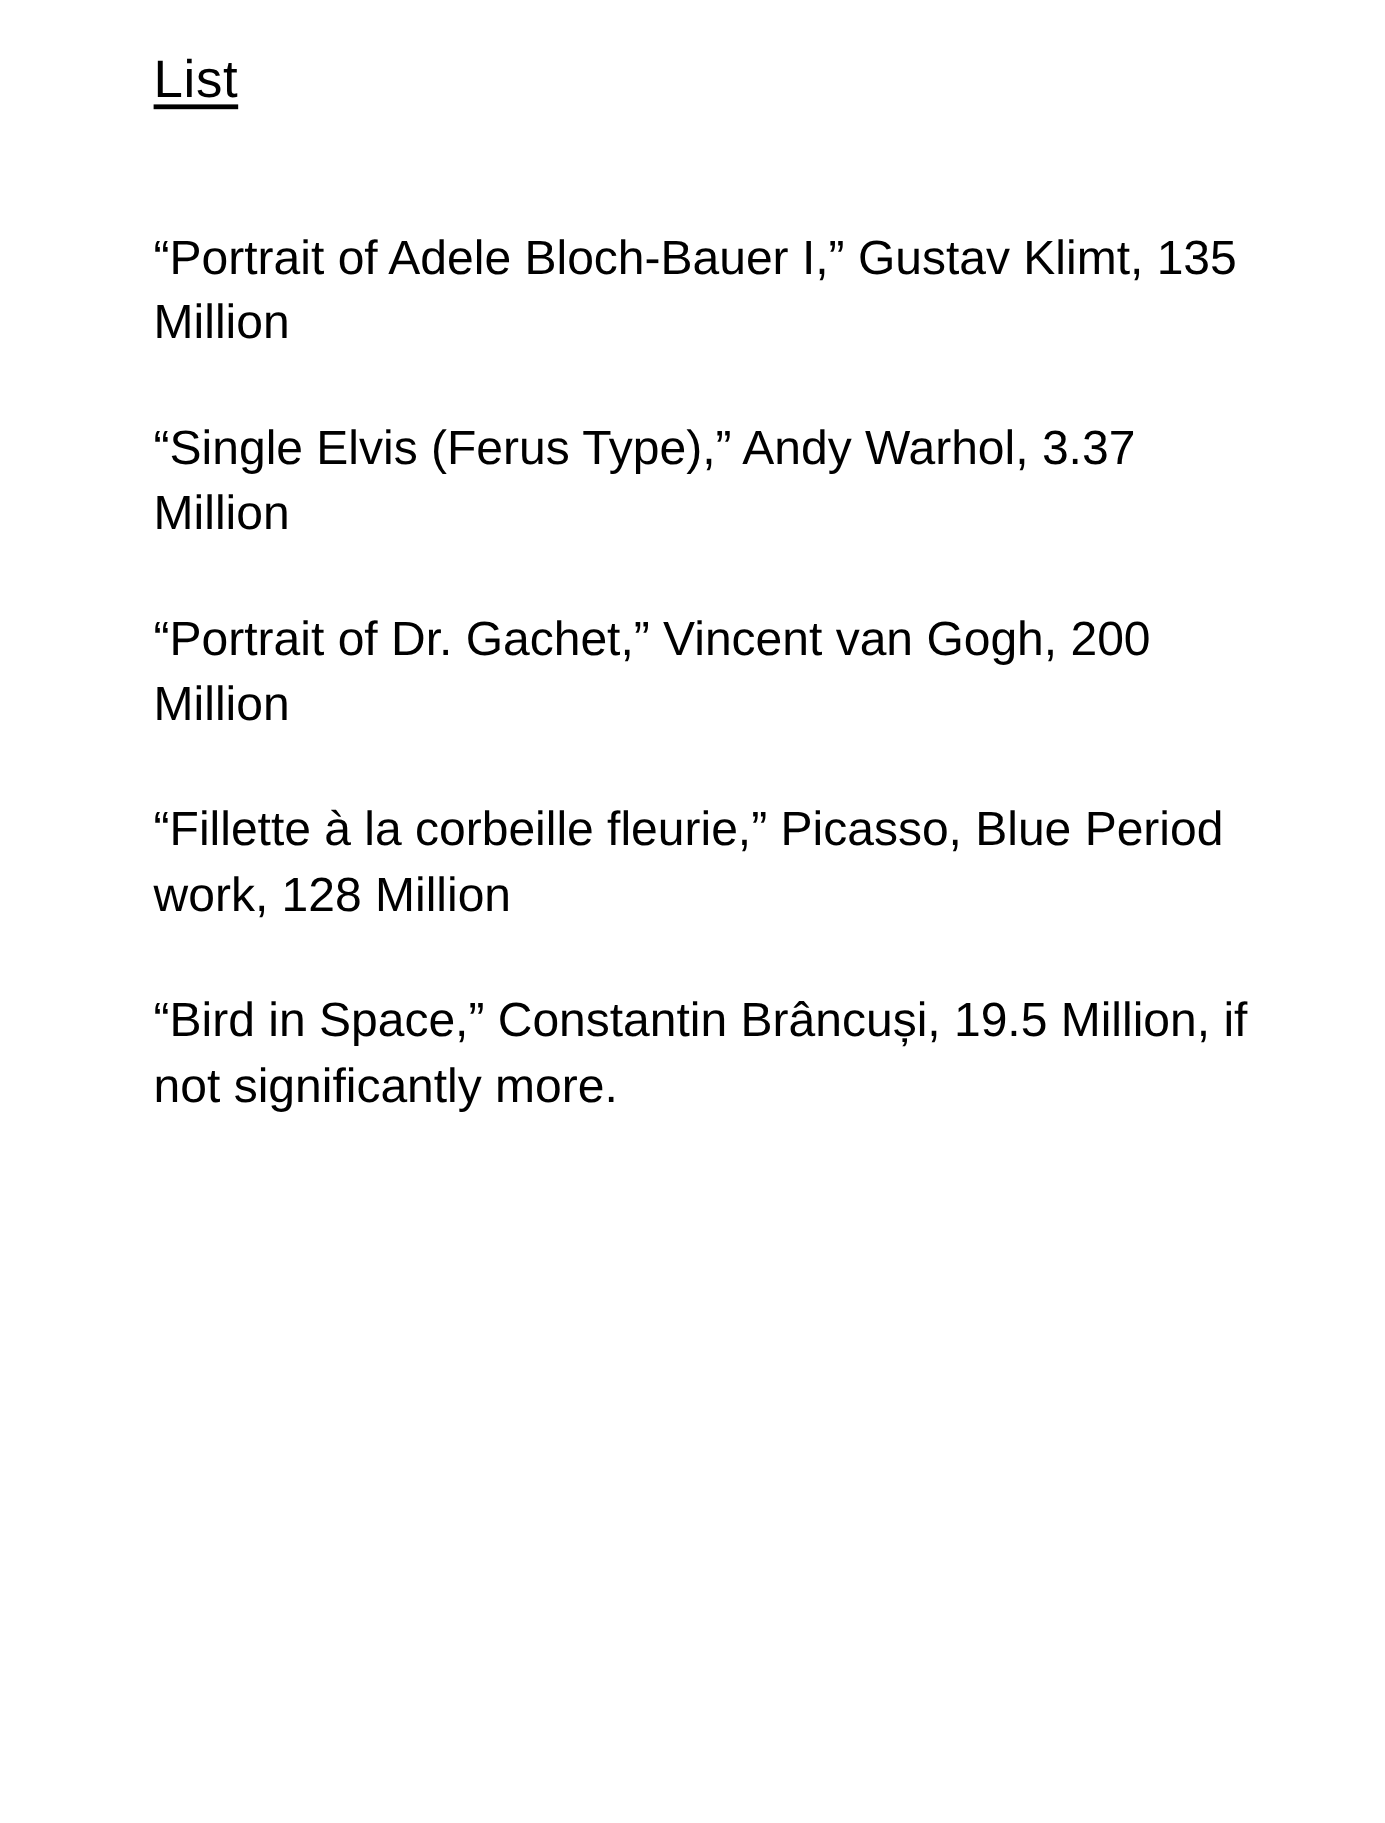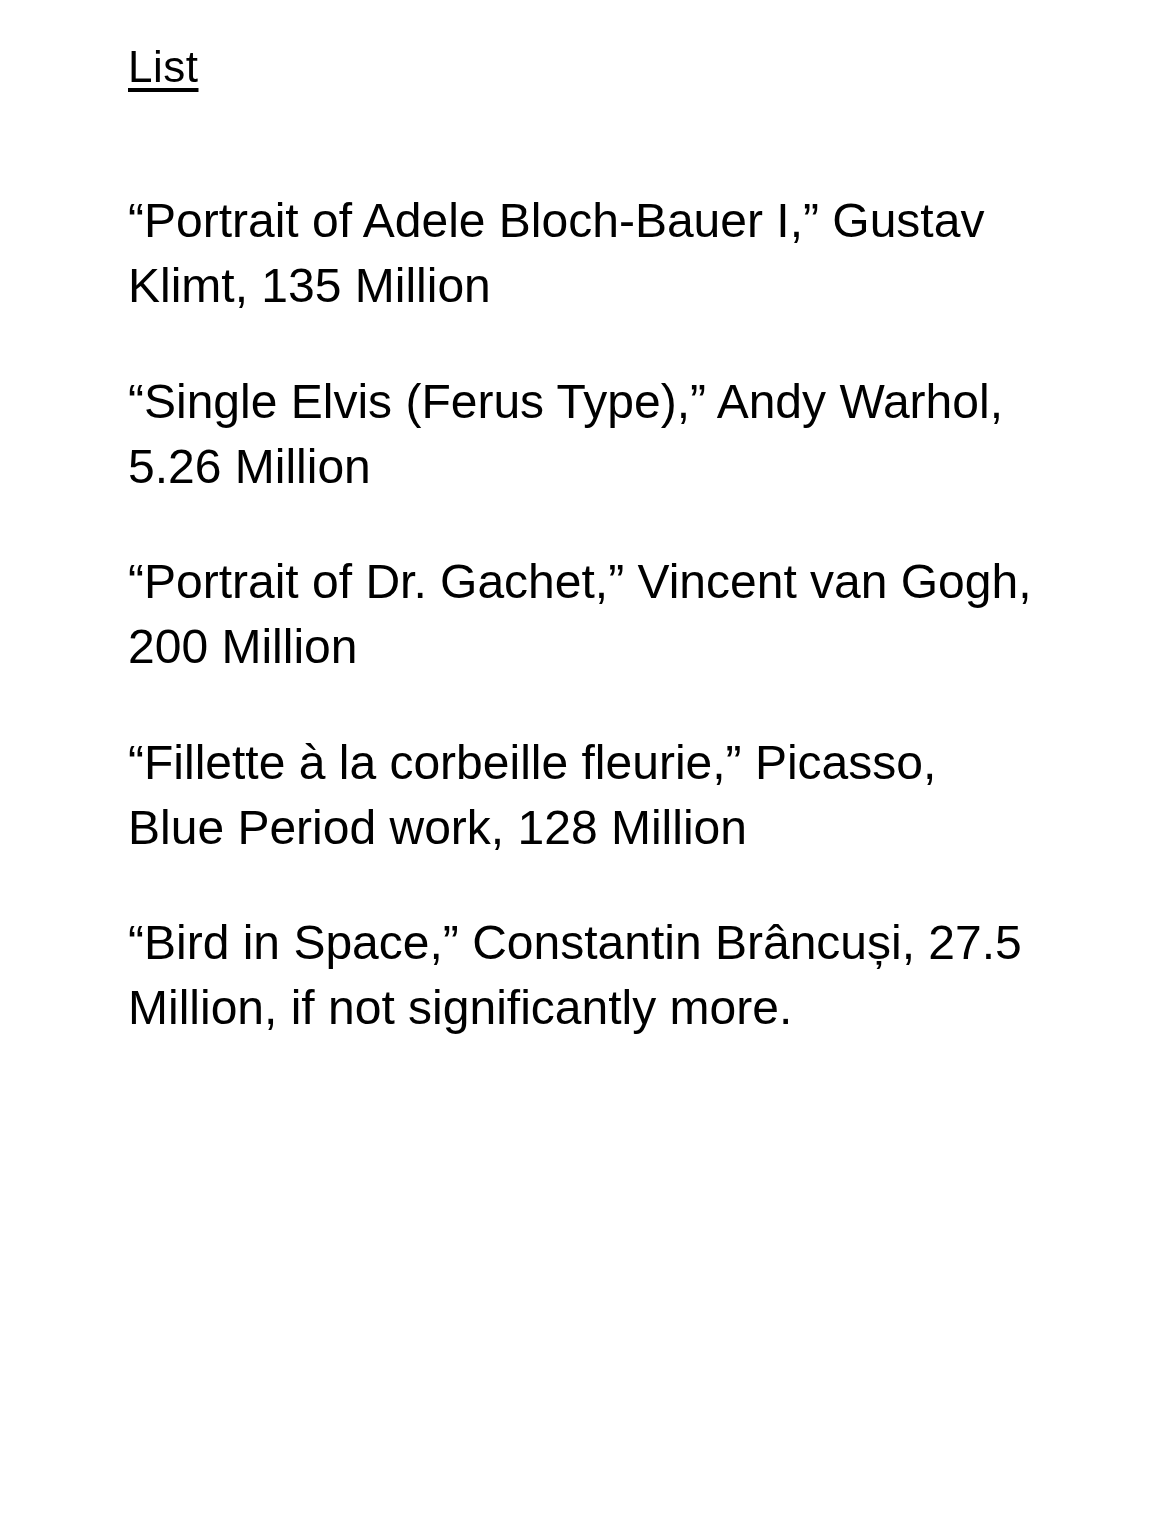--- a/index.html
+++ b/index.html
@@ -19,34 +19,34 @@
   .doc-title {
     font-size: 44px;
     font-weight: normal;
     text-decoration: underline;
     text-decoration-thickness: 4px;
     text-underline-offset: 6px;
     margin: 0 0 96px 0;
     letter-spacing: 0.5px;
   }
   .item {
-    font-size: 48px;
+    font-size: 40px;
     line-height: 1.36;
     margin: 0 0 50px 0;
     max-width: 930px;
     font-weight: 400;
   }
   .item:last-child {
     margin-bottom: 0;
   }
 </style>
 </head>
 <body>
 
 <h1 class="doc-title">List</h1>
 
 <div>
     <p class="item">“Portrait of Adele Bloch-Bauer I,” Gustav Klimt, 135 Million</p>
-    <p class="item">“Single Elvis (Ferus Type),” Andy Warhol, 5.26 Million</p>
+    <p class="item">“Single Elvis (Ferus Type),” Andy Warhol, 3.37 Million</p>
     <p class="item">“Portrait of Dr. Gachet,” Vincent van Gogh, 200 Million</p>
     <p class="item">“Fillette à la corbeille fleurie,” Picasso, Blue Period work, 128 Million</p>
-    <p class="item">“Bird in Space,” Constantin Brâncuși, 27.5 Million, if not significantly more.</p>
+    <p class="item">“Bird in Space,” Constantin Brâncuși, 19.5 Million, if not significantly more.</p>
   </div>
 
 </body></html>

